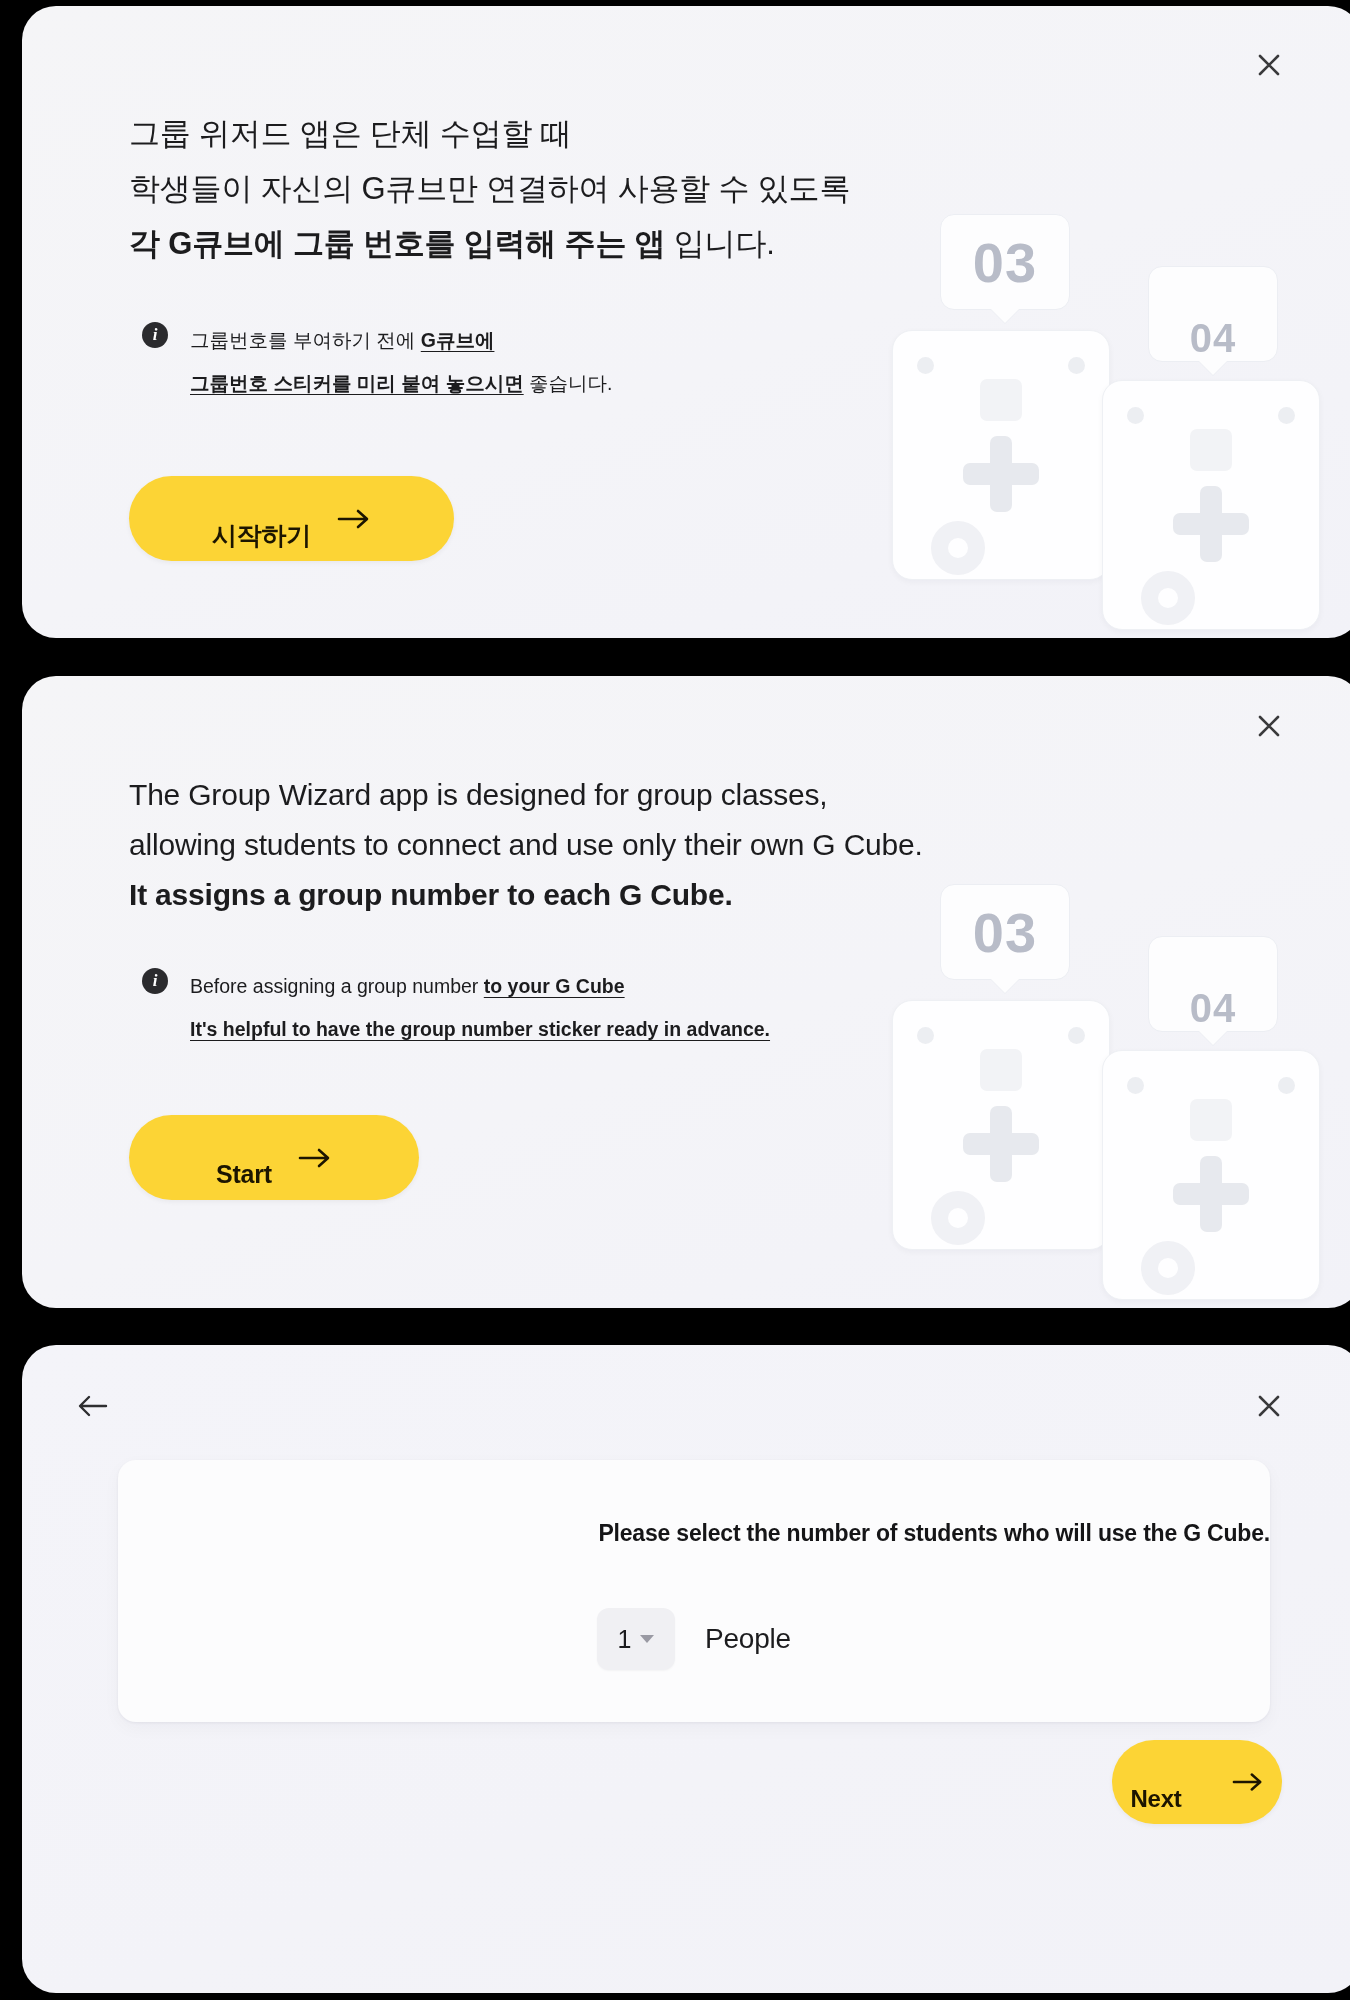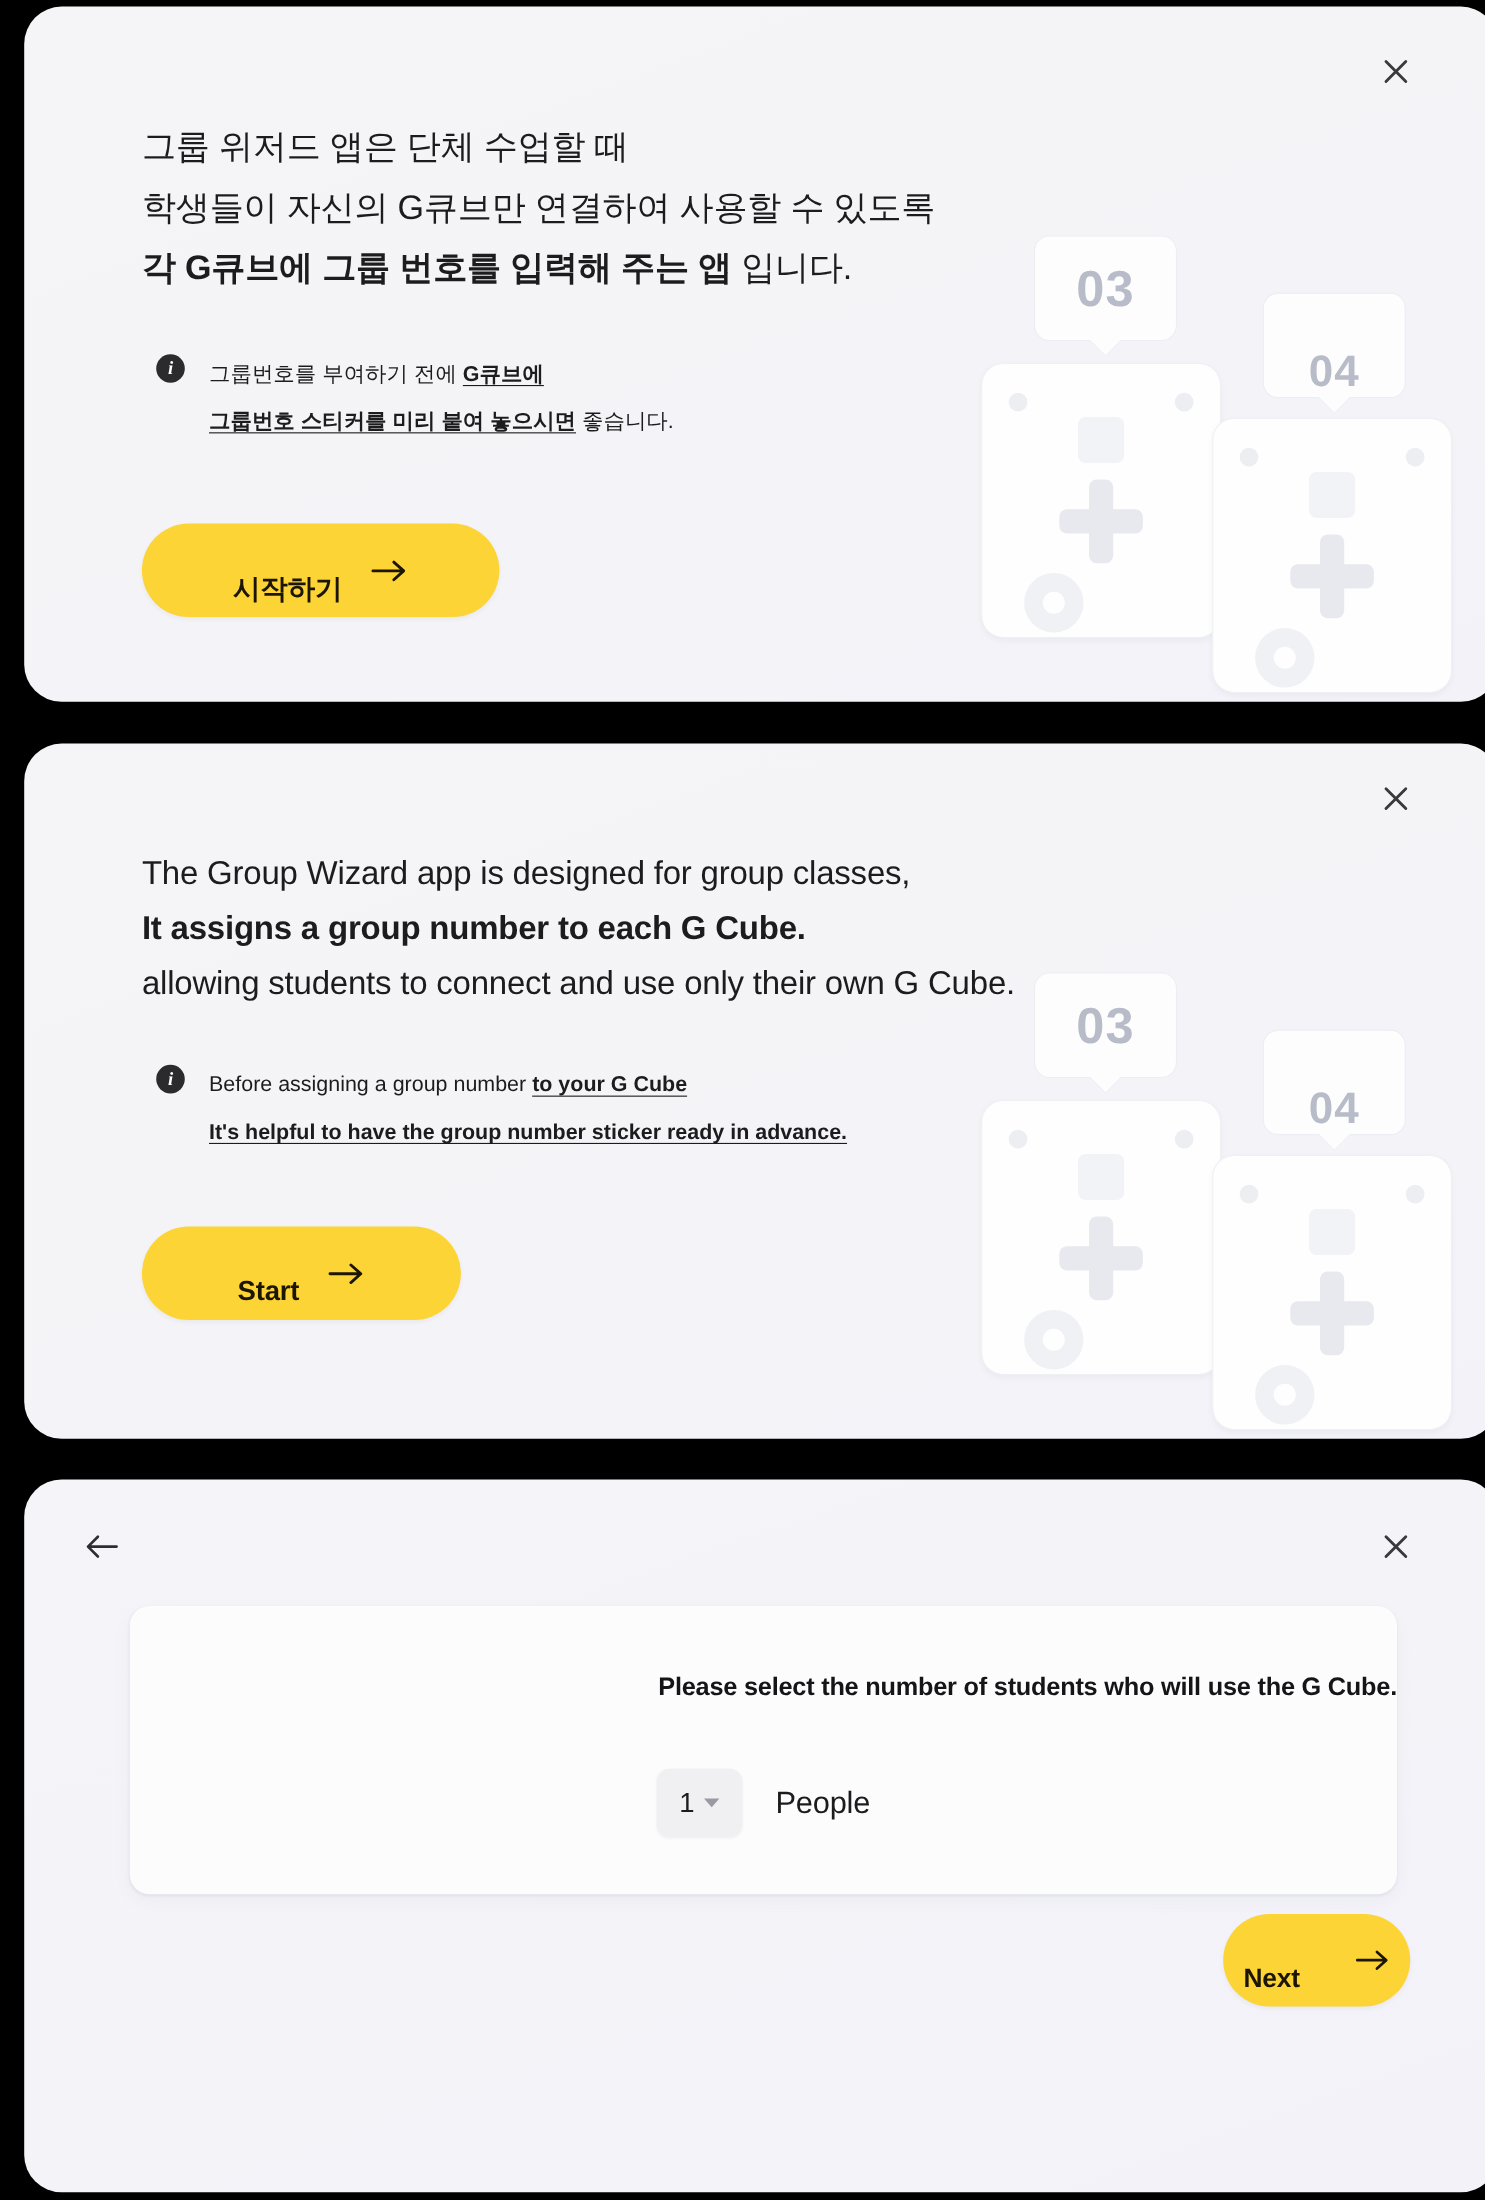--- a/index.html
+++ b/index.html
@@ -153,21 +153,21 @@
   }
   .bubble .tail{
     position:absolute; left:50%; bottom:-14px;
     margin-left:-15px;
     width:0;height:0;
     border-left:15px solid transparent;
     border-right:15px solid transparent;
     border-top:15px solid #fdfdfe;
     filter:drop-shadow(0 1px 0 #eceef3);
   }
-  .bub-a{ left:38px; top:6px; width:130px; height:96px; font-size:46px; }
+  .bub-a{ left:38px; top:6px; width:130px; height:96px; font-size:56px; }
   .bub-b{ left:246px; top:58px; width:130px; height:96px; font-size:40px;align-items:flex-end; }
 
   .gcard{
     position:absolute;
     background:#fefeff;
     border:1px solid #eef0f4;
     border-radius:20px;
     box-shadow:0 2px 6px rgba(30,30,60,0.04);
   }
   .gcard-a{ left:-10px; top:122px; width:218px; height:250px; }
@@ -256,22 +256,22 @@
   <div class="panel" id="panel-en">
 
     <div class="icon-btn close-x" id="close-en" style="top:29px;">
       <svg width="30" height="30" viewBox="0 0 30 30" aria-hidden="true">
         <path d="M6 6 L24 24 M24 6 L6 24" stroke="#3a3a3c" stroke-width="2.6" stroke-linecap="round" fill="none"></path>
       </svg>
     </div>
 
     <div class="copy" id="copy-en" style="top:94px;">
       <div class="line normal">The Group Wizard app is designed for group classes,</div>
+      <div class="line normal">allowing students to connect and use only their own G Cube.</div>
       <div class="line bold">It assigns a group number to each G Cube.</div>
-      <div class="line normal">allowing students to connect and use only their own G Cube.</div>
     </div>
 
     <div class="note" id="note-en" style="top:289px;">
       <div class="note-row">
         <div class="info-icon">i</div>
         <div class="note-text">
           <div class="note-line"><span>Before assigning a group number </span><span class="u-bold">to your G Cube</span></div>
           <div class="note-line u-bold">It's helpful to have the group number sticker ready in advance.</div>
         </div>
       </div>

